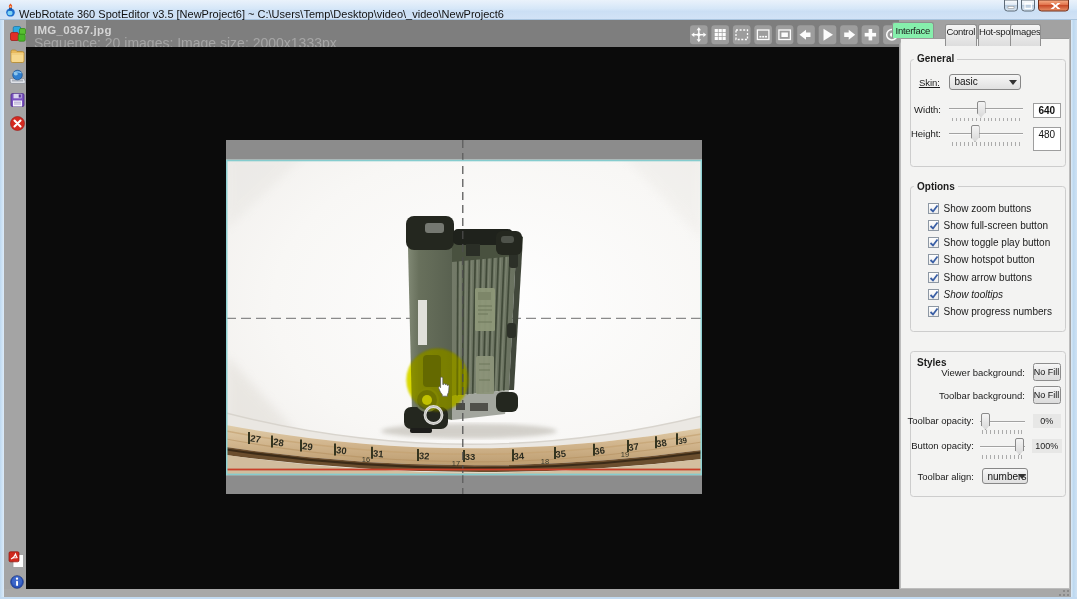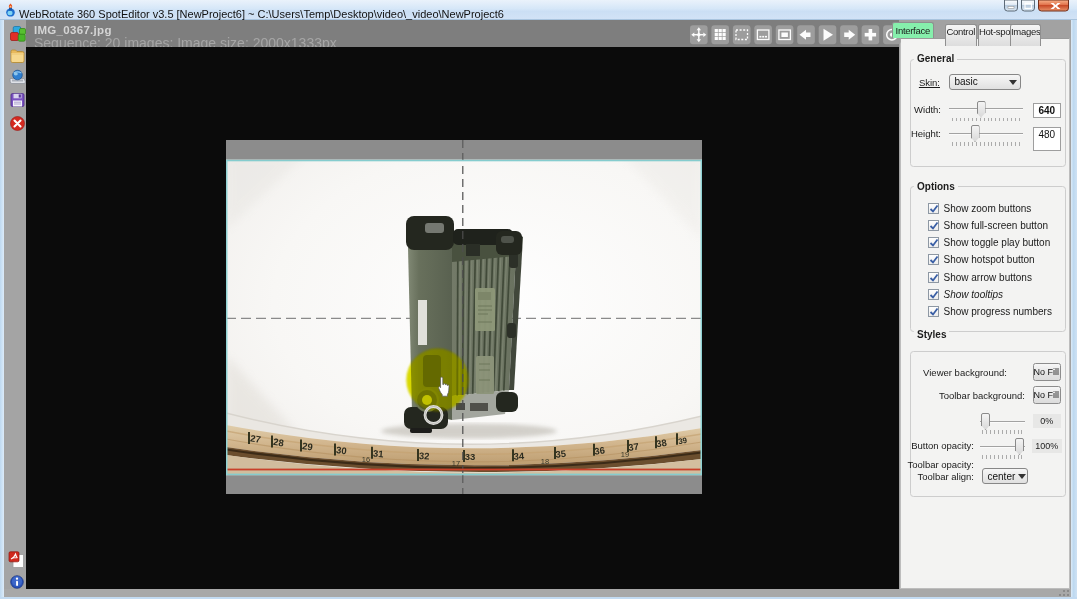--- a/index.html
+++ b/index.html
@@ -33,21 +33,21 @@
 }
 #tab1 { left:892px; top:22px; width:41.5px; height:16px; line-height:15px; background:#86efac; z-index:5; }
 #tab2 { left:945px;  width:31.5px; }
 #tab3 { left:977.5px; width:41px; }
 #tab4 { left:1010px; width:31px; }
 .groupbox { position:absolute; border:1px solid #cdcdcd; border-radius:3.5px; }
 .grouplabel { position:absolute; font-size:10px; font-weight:bold; color:#1c1c1c; background:#f3f3f2; padding:0 3px; }
 .rlab { position:absolute; font-size:9.5px; color:#1a1a1a; white-space:nowrap; text-align:right; }
 .tbox { position:absolute; background:#fff; border:1px solid #9e9e9e; font-size:10px; color:#111; text-align:center; }
 .gbox { position:absolute; background:#e7e7e6; font-size:9px; color:#222; text-align:center; }
-.btn { position:absolute; background:linear-gradient(#f7f7f7,#e3e3e3 60%,#dcdcdc); border:1px solid #8d8d8d; border-radius:2.5px; font-size:9px; color:#111; text-align:left; }
+.btn { position:absolute; background:linear-gradient(#f7f7f7,#e3e3e3 60%,#dcdcdc); border:1px solid #8d8d8d; border-radius:2.5px; font-size:9px; color:#111; text-align:center; }
 .ddl { position:absolute; background:linear-gradient(#f6f6f6,#e0e0e0); border:1px solid #878787; border-radius:3px; font-size:10px; color:#111; }
 .ddlarrow { position:absolute; width:0; height:0; border-left:4px solid transparent; border-right:4px solid transparent; border-top:5px solid #333; }
 .track { position:absolute; height:1px; background:#a2a2a2; box-shadow:0 1px 0 rgba(255,255,255,0.65); }
 .thumb { position:absolute; width:9px; height:17px; background:linear-gradient(#f4f4f4,#d9d9d9); border:1px solid #8a8a8a; border-radius:2px 2px 1px 1px; clip-path:polygon(0 0,100% 0,100% 72%,50% 100%,0 72%); }
 .ticks { position:absolute; height:3.5px; background:repeating-linear-gradient(90deg,#ababab 0 1px,transparent 1px 3.95px); }
 .cb { position:absolute; width:11px; height:11px; background:linear-gradient(#fefefe,#ededed); border:1px solid #8e98a3; }
 .cbtext { position:absolute; font-size:10px; color:#1a1a1a; white-space:nowrap; }
 </style>
 </head>
 <body>
@@ -151,37 +151,37 @@
     <path d="M1.5 5 L4 7.5 L8.5 1.5" stroke="#3a5fa5" stroke-width="1.8" fill="none"></path>
   </svg>
 <div class="cbtext" style="left:943.5px; top:289px;font-style:italic;">Show tooltips</div>
 <div class="cb" style="left:927.5px; top:306.3px;"></div>
 <svg class="abs" style="left:929px; top:307.3px;" width="10" height="10">
     <path d="M1.5 5 L4 7.5 L8.5 1.5" stroke="#3a5fa5" stroke-width="1.8" fill="none"></path>
   </svg>
 <div class="cbtext" style="left:943.5px; top:306.3px;">Show progress numbers</div>
 
 <div class="groupbox" style="left:909.5px; top:351px; width:156px; height:146px;"></div>
-<div class="grouplabel" style="left:914px; top:329px;">Styles</div>
-<div class="rlab" style="left:905px; top:366.5px; width:120px;text-align:center;">Viewer background:</div>
+<div class="grouplabel" style="left:914px; top:357px;">Styles</div>
+<div class="rlab" style="left:905px; top:366.5px; width:120px;">Viewer background:</div>
 <div class="btn" style="left:1032.5px; top:362.5px; width:28px; height:18.5px; line-height:17px;">No Fill</div>
 <div class="rlab" style="left:905px; top:389.5px; width:120px;">Toolbar background:</div>
 <div class="btn" style="left:1032.5px; top:385.5px; width:28px; height:18.5px; line-height:17px;">No Fill</div>
-<div class="rlab" style="left:875px; top:414.5px; width:99px;margin-top:44px;">Toolbar opacity:</div>
+<div class="rlab" style="left:875px; top:414.5px; width:99px;">Toolbar opacity:</div>
 <div class="track" style="left:980px; top:420.5px; width:45px;"></div>
 <div class="thumb" style="left:981px; top:413px;"></div>
 <div class="ticks" style="left:982px; top:430px; width:43px;"></div>
 <div class="gbox" style="left:1033px; top:413.5px; width:27.5px; height:14px; line-height:14px;">0%</div>
 <div class="rlab" style="left:875px; top:440px; width:99px;">Button opacity:</div>
 <div class="track" style="left:980px; top:445.5px; width:45px;"></div>
 <div class="thumb" style="left:1015px; top:438px;"></div>
 <div class="ticks" style="left:982px; top:455px; width:43px;"></div>
 <div class="gbox" style="left:1032px; top:438.5px; width:29.5px; height:14px; line-height:14px;">100%</div>
 <div class="rlab" style="left:875px; top:471px; width:99px;">Toolbar align:</div>
-<div class="ddl" style="left:981.5px; top:467.5px; width:46.5px; height:16.5px; line-height:15px; padding-left:5px;">center</div>
+<div class="ddl" style="left:981.5px; top:467.5px; width:46.5px; height:16.5px; line-height:15px; padding-left:5px;">numbers</div>
 <div class="ddlarrow" style="left:1017.5px; top:474px;"></div>
 
 <svg class="abs" style="left:686px; top:24px;" width="216" height="22" viewBox="0 0 216 22">
   <g fill="#9d9d9d">
     <rect x="4" y="1.2" width="17.6" height="19" rx="3"></rect>
       <rect x="25.4" y="1.2" width="17.6" height="19" rx="3"></rect>
     <rect x="46.9" y="1.2" width="17.6" height="19" rx="3"></rect>
       <rect x="68.3" y="1.2" width="17.6" height="19" rx="3"></rect>
     <rect x="89.8" y="1.2" width="17.6" height="19" rx="3"></rect>
       <rect x="111.2" y="1.2" width="17.6" height="19" rx="3"></rect>

